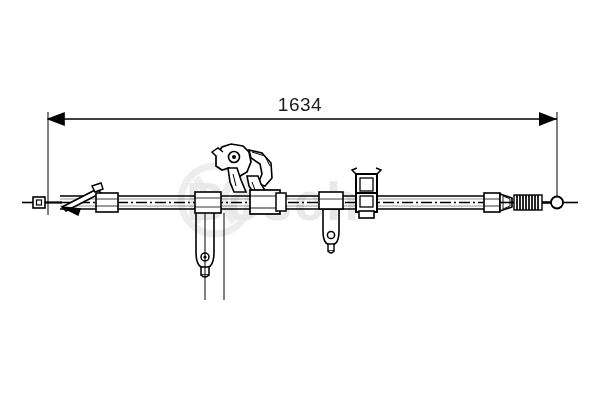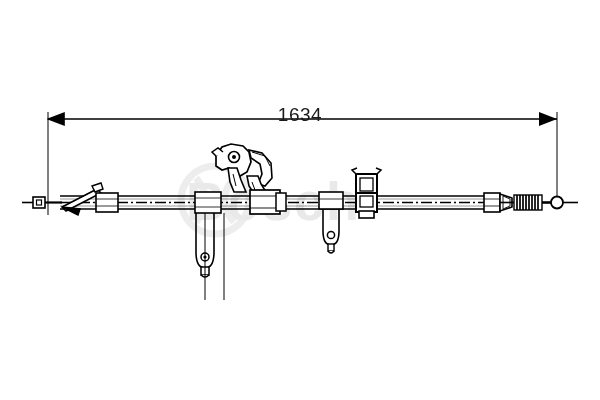--- a/index.html
+++ b/index.html
@@ -26,21 +26,20 @@
   .dim-label{
     position:absolute;
     left:0; top:94px; width:600px;
     text-align:center;
     font-family:"Liberation Sans", sans-serif;
     font-size:19px;
     color:#1a1a1a;
     letter-spacing:0.5px;
     z-index:3;
     user-select:none;
-    margin-top:10px;
   }
   .layer-art{position:absolute;inset:0;z-index:2;}
   .layer-wm{position:absolute;inset:0;z-index:1;}
 </style>
 </head>
 <body>
 
 <div id="stage">
 
   <div class="layer-wm">

